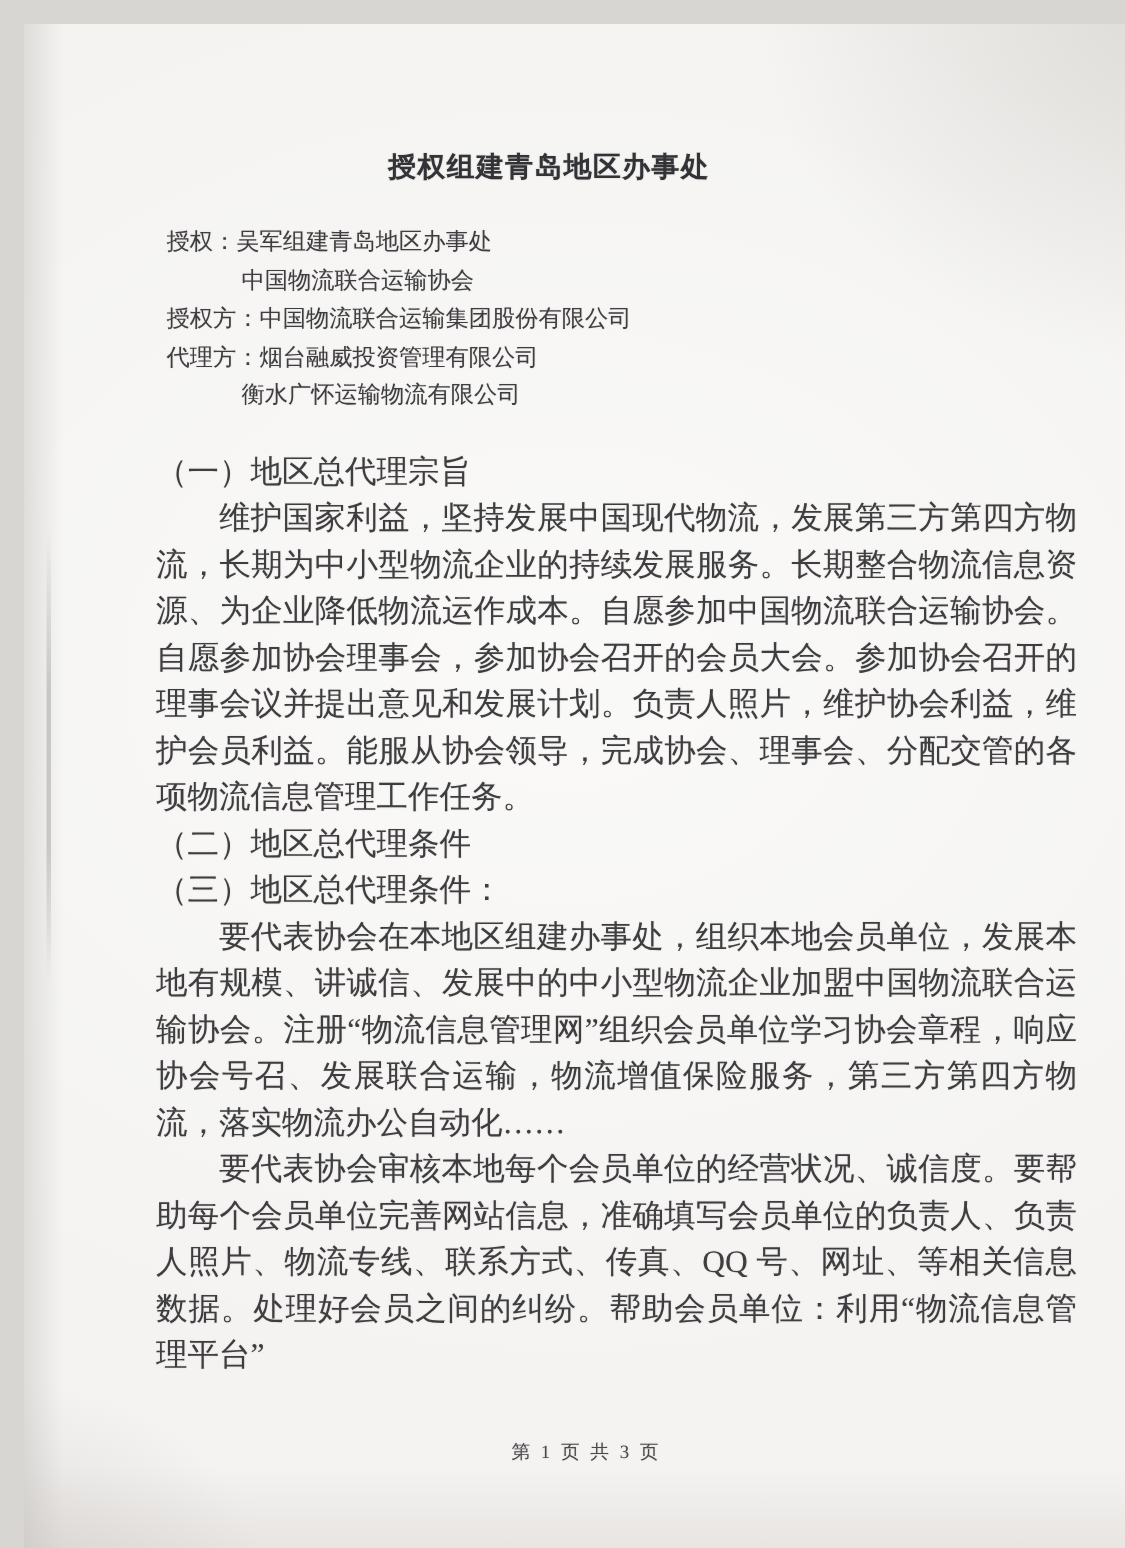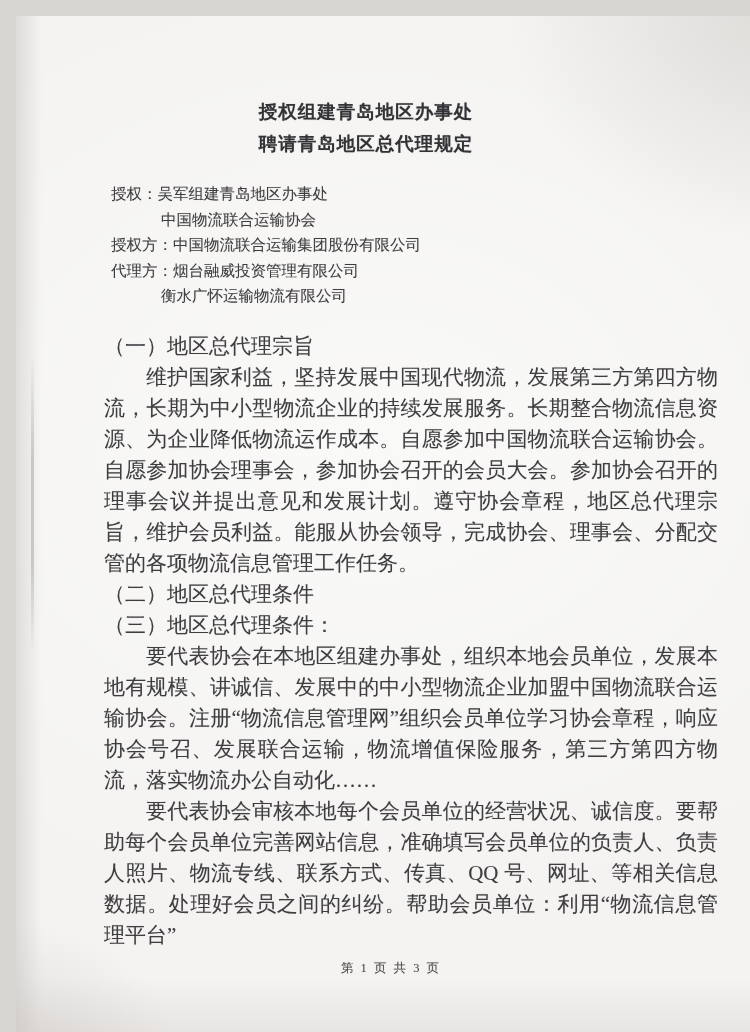--- a/index.html
+++ b/index.html
@@ -95,34 +95,33 @@
 <div class="paper">
 
   <div class="shade-left-edge"></div>
   <div class="shade-top-right"></div>
   <div class="shade-bottom"></div>
   <div class="shade-bottom-left"></div>
   <div class="crease-left"></div>
 
   <div class="doc-title">
     <div>授权组建青岛地区办事处</div>
-    <div>聘请青岛地区总代理规定</div>
   </div>
 
   <div class="doc-header">
     <div class="line">授权：吴军组建青岛地区办事处</div>
     <div class="line hang">中国物流联合运输协会</div>
     <div class="line">授权方：中国物流联合运输集团股份有限公司</div>
     <div class="line">代理方：烟台融威投资管理有限公司</div>
     <div class="line hang">衡水广怀运输物流有限公司</div>
   </div>
 
   <div class="doc-body">
     <p class="sec-heading">（一）地区总代理宗旨</p>
-    <p class="para">维护国家利益，坚持发展中国现代物流，发展第三方第四方物流，长期为中小型物流企业的持续发展服务。长期整合物流信息资源、为企业降低物流运作成本。自愿参加中国物流联合运输协会。自愿参加协会理事会，参加协会召开的会员大会。参加协会召开的理事会议并提出意见和发展计划。遵守协会章程，地区总代理宗旨，维护会员利益。能服从协会领导，完成协会、理事会、分配交管的各项物流信息管理工作任务。</p>
+    <p class="para">维护国家利益，坚持发展中国现代物流，发展第三方第四方物流，长期为中小型物流企业的持续发展服务。长期整合物流信息资源、为企业降低物流运作成本。自愿参加中国物流联合运输协会。自愿参加协会理事会，参加协会召开的会员大会。参加协会召开的理事会议并提出意见和发展计划。负责人照片，维护协会利益，维护会员利益。能服从协会领导，完成协会、理事会、分配交管的各项物流信息管理工作任务。</p>
     <p class="sec-heading">（二）地区总代理条件</p>
     <p class="sec-heading">（三）地区总代理条件：</p>
     <p class="para">要代表协会在本地区组建办事处，组织本地会员单位，发展本地有规模、讲诚信、发展中的中小型物流企业加盟中国物流联合运输协会。注册“物流信息管理网”组织会员单位学习协会章程，响应协会号召、发展联合运输，物流增值保险服务，第三方第四方物流，落实物流办公自动化……</p>
     <p class="para">要代表协会审核本地每个会员单位的经营状况、诚信度。要帮助每个会员单位完善网站信息，准确填写会员单位的负责人、负责人照片、物流专线、联系方式、传真、QQ 号、网址、等相关信息数据。处理好会员之间的纠纷。帮助会员单位：利用“物流信息管理平台”</p>
   </div>
 
   <div class="doc-footer">第 1 页 共 3 页</div>
 
 </div>
 

